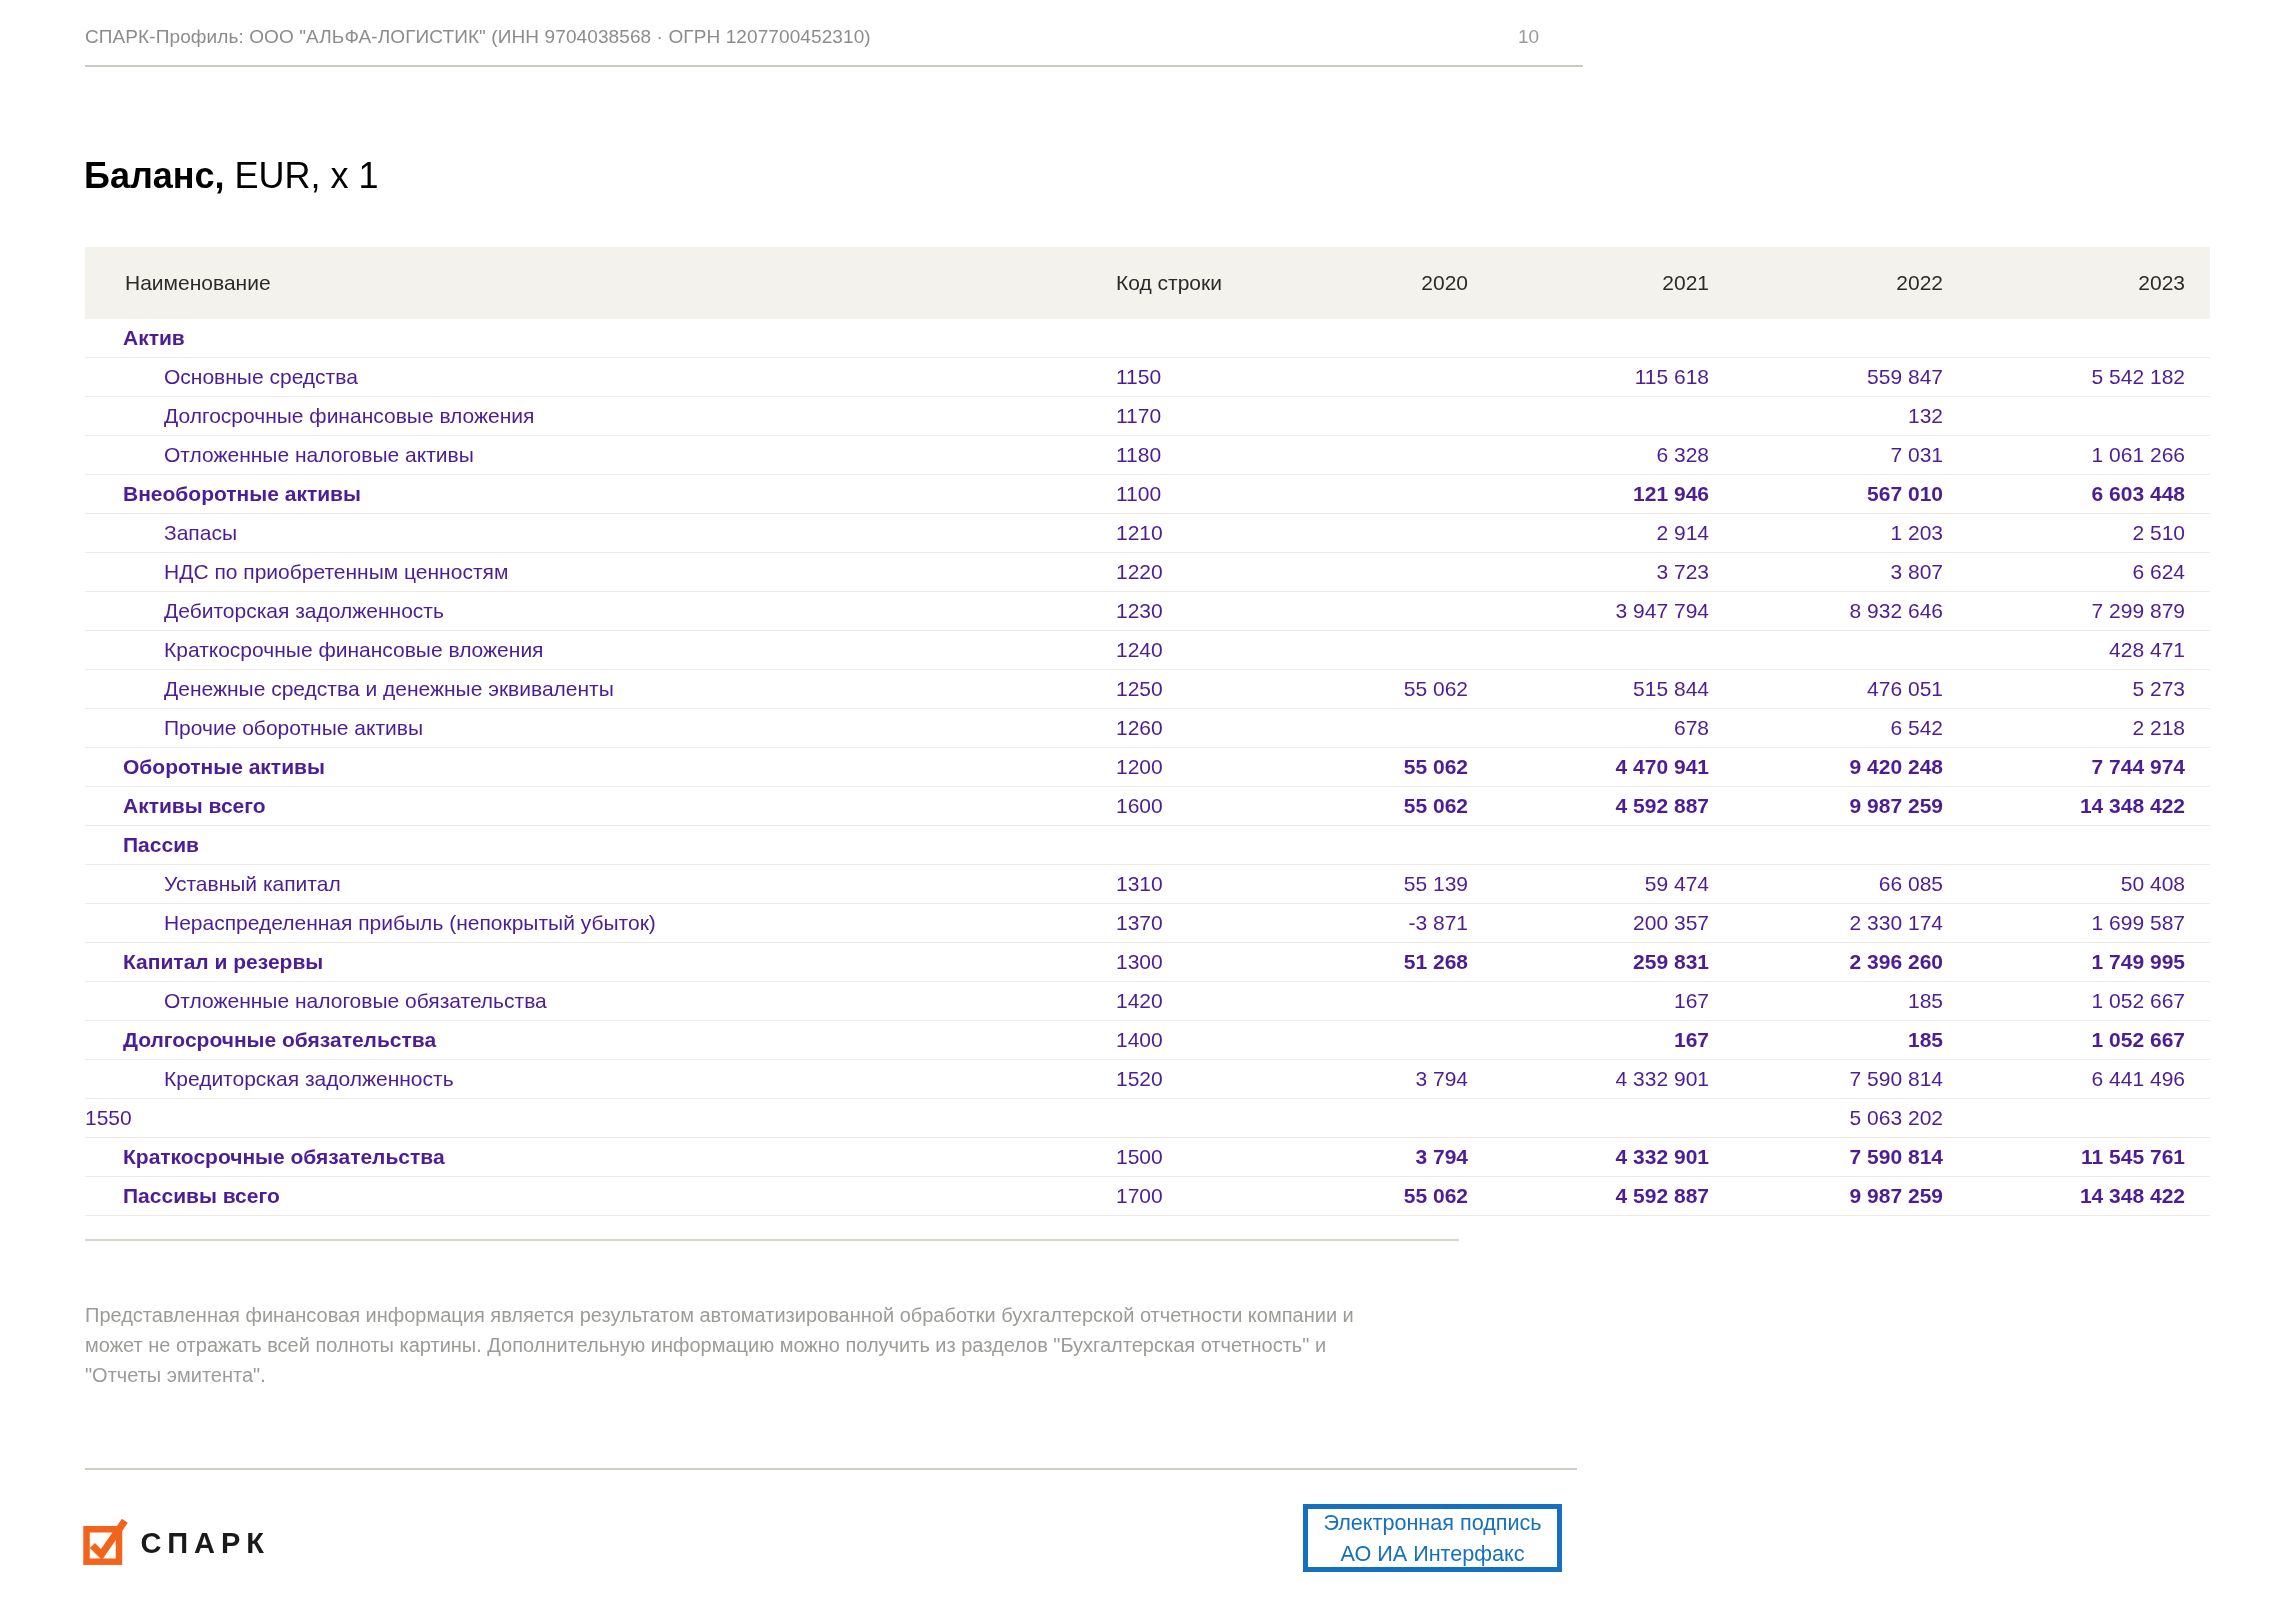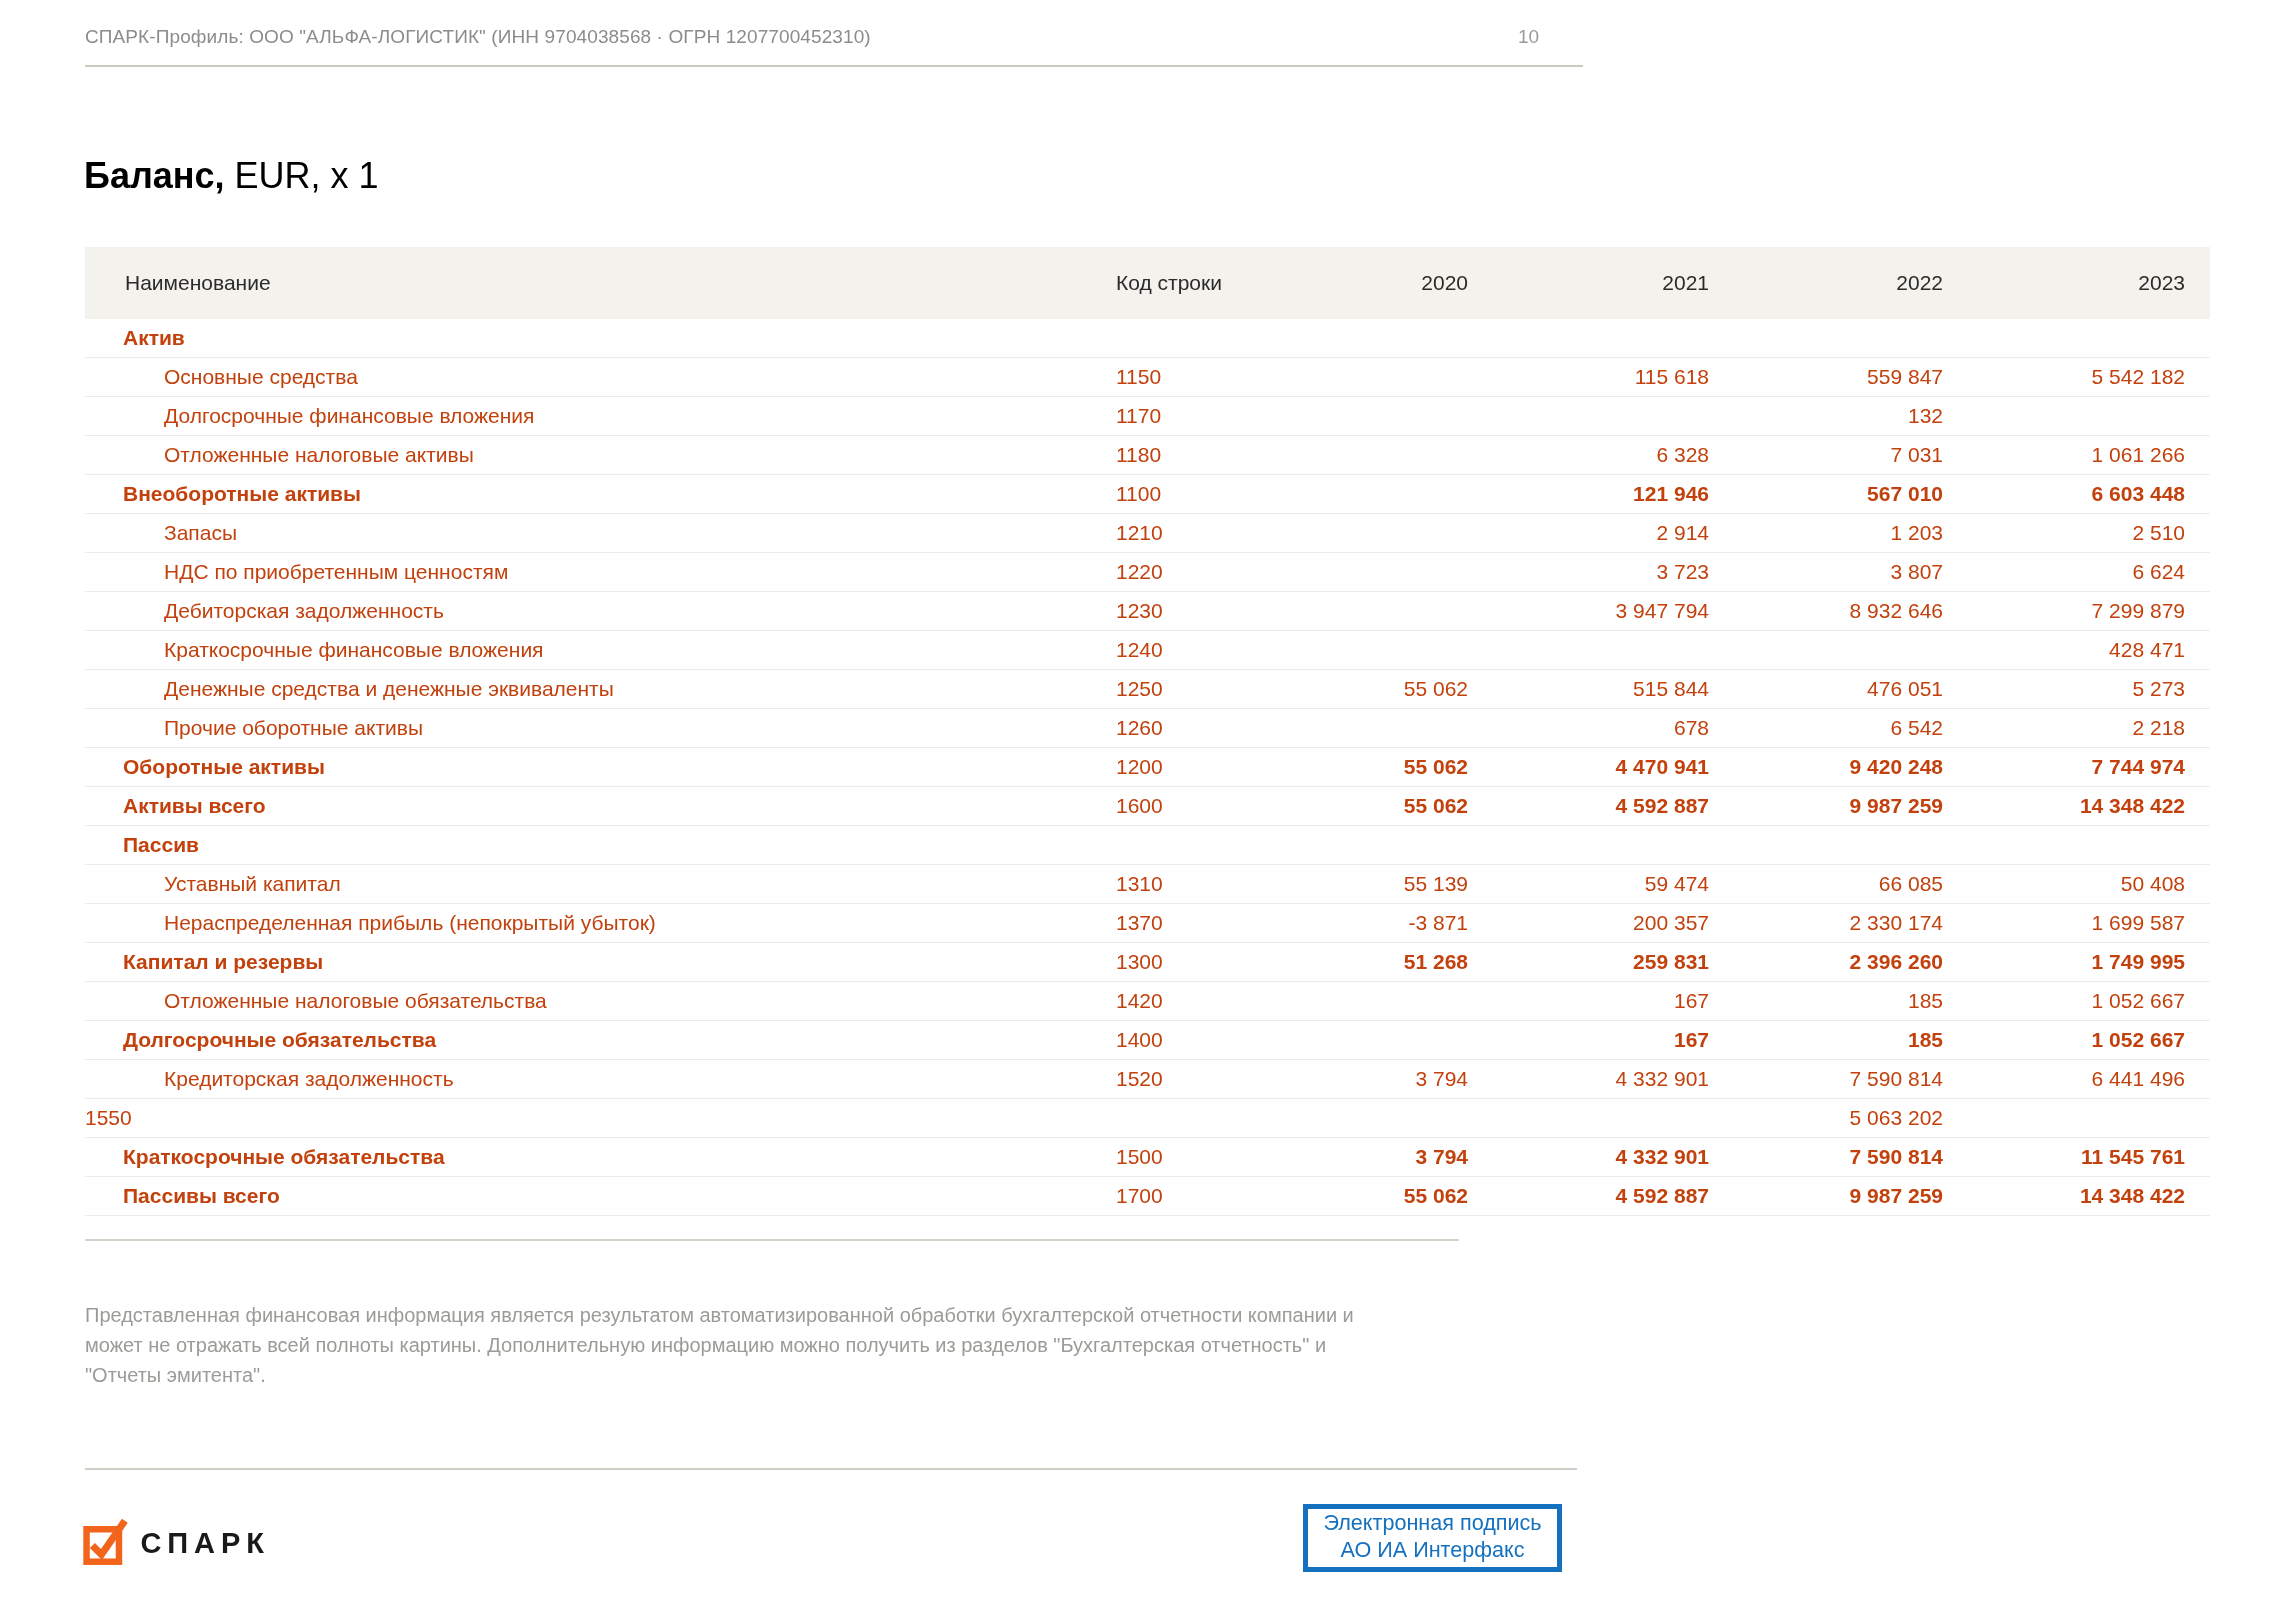--- a/index.html
+++ b/index.html
@@ -18,42 +18,42 @@
   .fin-table{position:absolute;left:85px;top:247px;width:2125px;box-sizing:border-box;}
   .thead{
     display:grid;grid-template-columns:1031px 128px 224px 241px 234px 242px;
     box-sizing:border-box;padding-right:25px;height:72px;align-items:center;
     background:#f4f2ed;font-size:21px;color:#2b2b2b;
   }
   .thead .c{white-space:nowrap;}
   .trow{
     display:grid;grid-template-columns:1031px 128px 224px 241px 234px 242px;
     box-sizing:border-box;padding-right:25px;height:39px;align-items:center;
-    border-bottom:1.3px solid #edebe4;font-size:21px;color:#c2410c;background:#fff;
+    border-bottom:1.3px solid #edebe4;font-size:21px;color:#4c1d95;background:#fff;
   }
   .c{white-space:nowrap;overflow:visible;}
   .c.name{padding-left:79px;}
   .c.code{text-align:left;}
   .c.num{text-align:right;font-variant-numeric:tabular-nums;}
   .trow.section .c.name,.trow.total .c.name{padding-left:38px;font-weight:bold;}
   .trow.total .c.num{font-weight:bold;}
   .thead .c.name{padding-left:40px;}
   
   .sep1{position:absolute;left:85px;top:1239px;width:1374px;height:2px;background:#d6d3cb;}
   .disclaimer{position:absolute;left:85px;top:1272px;width:1273px;font-size:20px;line-height:30px;color:#9b9b97;margin-top:28px;}
   .sep2{position:absolute;left:85px;top:1468px;width:1492px;height:2px;background:#d1cec6;}
   
   .logo{position:absolute;left:82px;top:1513px;display:flex;align-items:center;}
   .logo svg{display:block;}
   .logo-text{font-size:29px;font-weight:bold;color:#1a1a1a;letter-spacing:5.9px;margin-left:10.5px;margin-top:9.2px;}
   
   .stamp{
     position:absolute;left:1303px;top:1504px;width:259px;height:68px;
     border:5.2px solid #1571bf;box-sizing:border-box;background:#fff;
-    display:flex;flex-direction:column;justify-content:flex-start;align-items:center;
+    display:flex;flex-direction:column;justify-content:space-between;align-items:center;
     color:#1571bf;font-size:21.6px;line-height:27px;text-align:center;
   }
 </style>
 </head>
 <body>
 
 <div class="header-text">СПАРК-Профиль: ООО "АЛЬФА-ЛОГИСТИК" (ИНН 9704038568 · ОГРН 1207700452310)</div>
 <div class="page-num">10</div>
 <div class="header-rule"></div>
 

